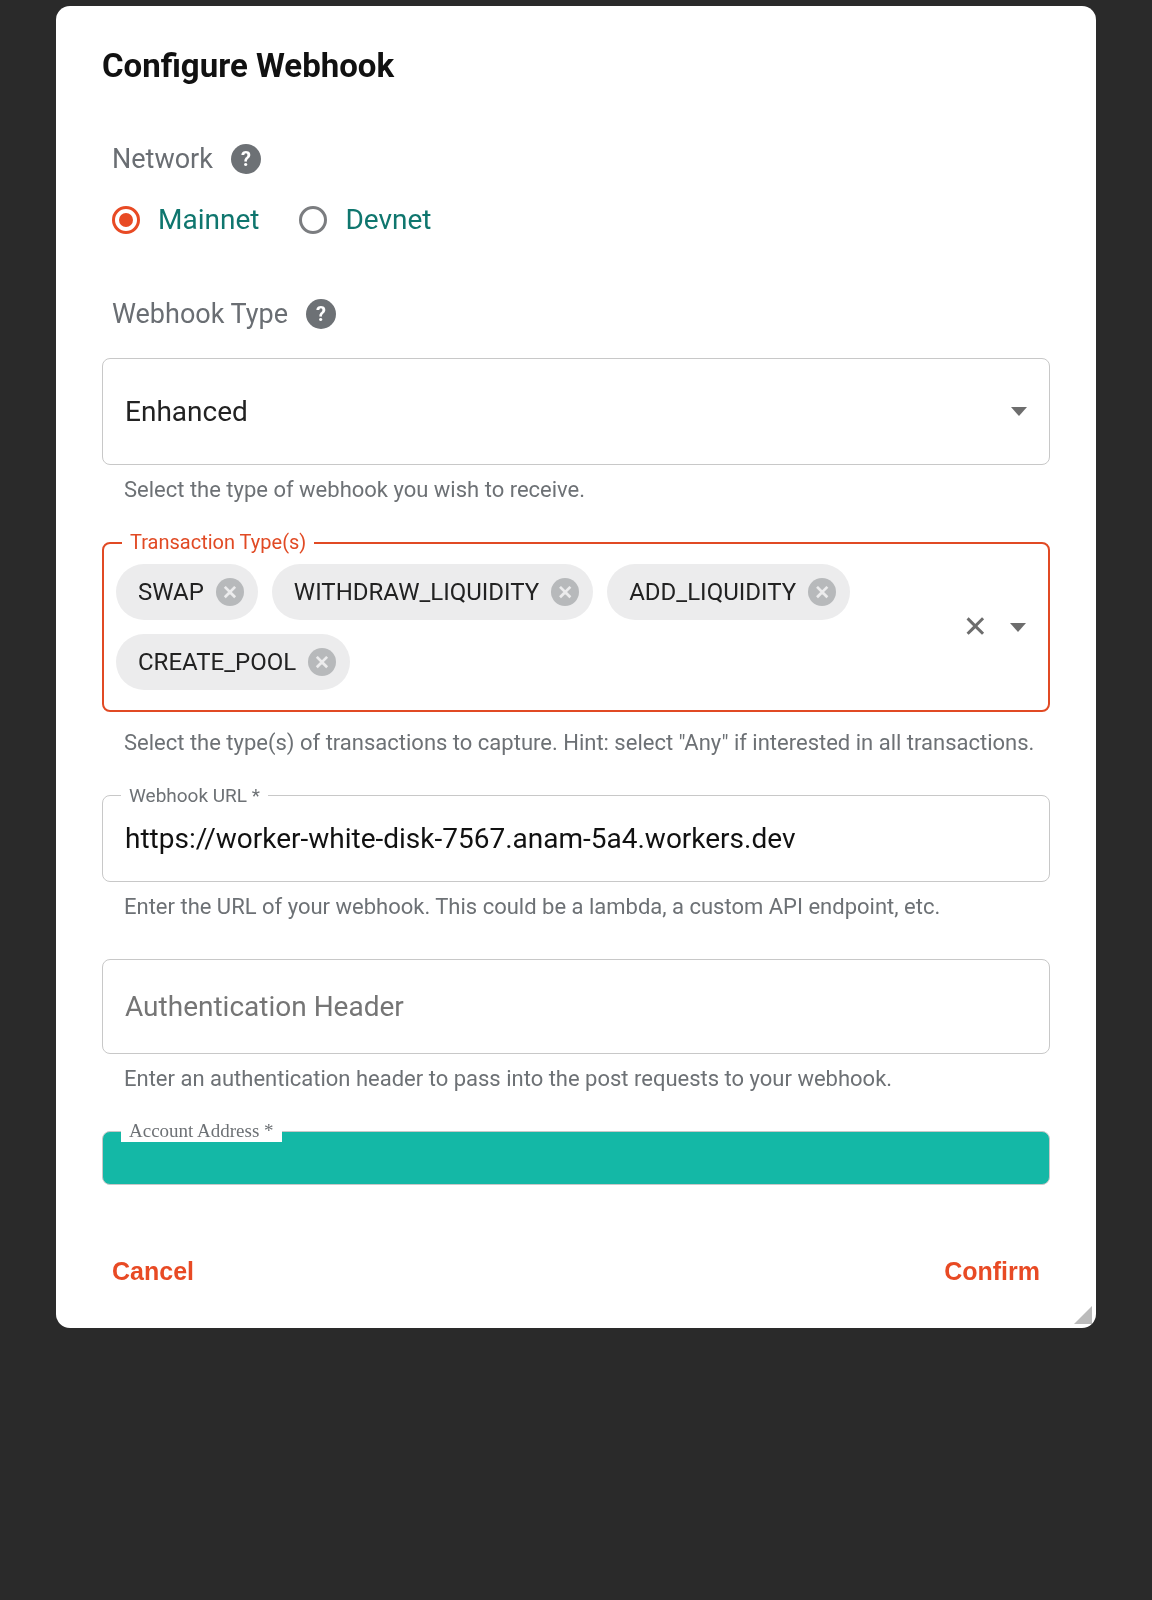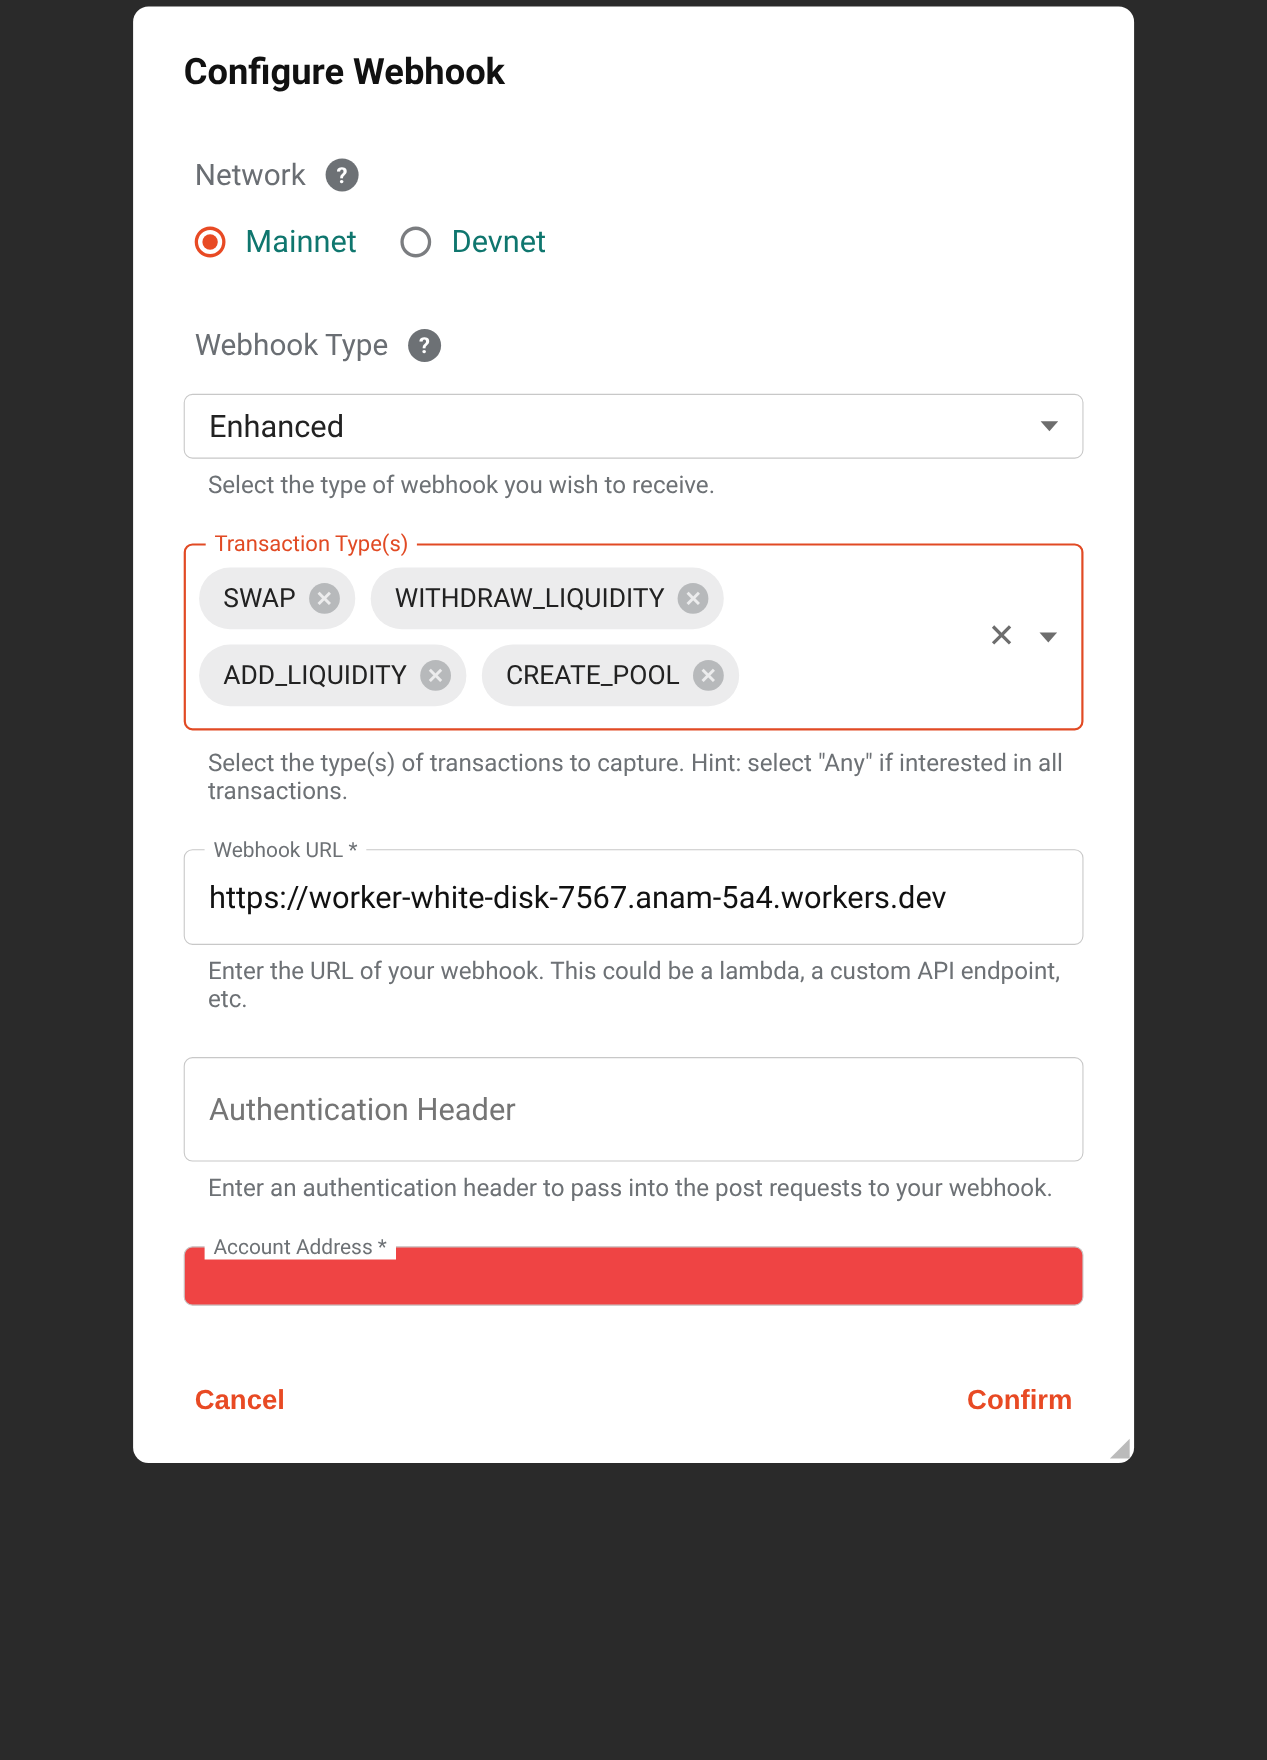--- a/index.html
+++ b/index.html
@@ -1,21 +1,21 @@
 <!DOCTYPE html>
 <html><head>
 <meta charset="utf-8">
 <style>
   * { box-sizing: border-box; margin: 0; padding: 0; }
   html, body { width: 1152px; height: 1600px; font-family: -apple-system, BlinkMacSystemFont, "Segoe UI", Roboto, Helvetica, Arial, sans-serif; }
   body { background: #2a2a2a; display: flex; align-items: flex-start; justify-content: center; }
   .dialog {
     background: #fff;
     border-radius: 14px;
-    width: 910px;
+    width: 1040px;
     margin-top: 6px;
     padding: 40px 46px 42px 46px;
     position: relative;
   }
   .resize-handle {
     position: absolute;
     right: 4px;
     bottom: 4px;
     width: 0; height: 0;
     border-style: solid;
@@ -75,21 +75,21 @@
   }
   .radio.selected .radio-dot {
     width: 14px; height: 14px;
     background: #e84a24;
     border-radius: 50%;
   }
   .outlined {
     position: relative;
     border: 1px solid #c8c8c8;
     border-radius: 8px;
-    padding: 12px 22px;
+    padding: 36px 22px;
     margin-bottom: 12px;
     font-size: 28px;
     color: #222;
   }
   .select-row {
     display: flex;
     align-items: center;
     justify-content: space-between;
   }
   .dropdown-arrow {
@@ -177,22 +177,23 @@
     width: 100%;
     font-size: 28px;
     font-family: inherit;
     color: #111;
     background: transparent;
   }
   .text-placeholder {
     color: #999ca0;
   }
   .highlight-box {
-    background: #ef4444;
+    background: #14b8a6;
     border: 1px solid #c8c8c8;
+    font-family: Liberation Serif, serif;
   }
   .add-btn {
     display: inline-flex;
     align-items: center;
     gap: 16px;
     background: #e84a24;
     color: #fff;
     border: none;
     border-radius: 10px;
     padding: 20px 28px;

